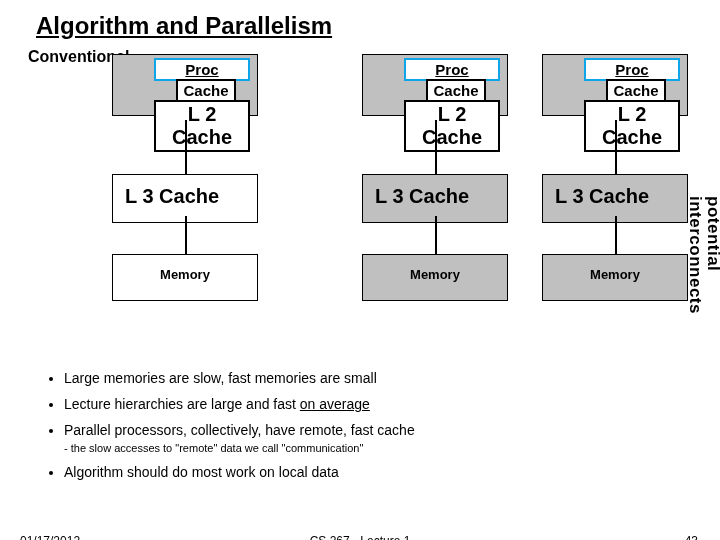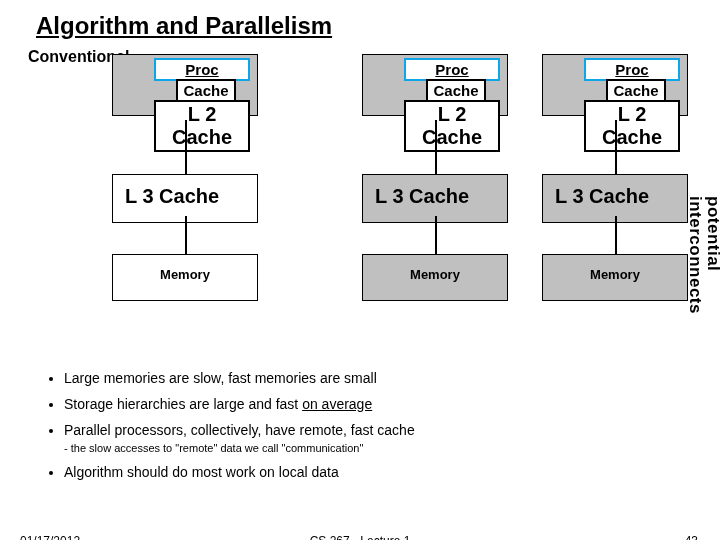--- a/index.html
+++ b/index.html
@@ -225,21 +225,21 @@
   </div>
 </div>
 
 <div class="side-label">
   <span>potential</span><br>
   <span>interconnects</span>
 </div>
 
 <ul class="bullets">
   <li>Large memories are slow, fast memories are small</li>
-  <li><span>Storage hierarchies are large and fast </span><span class="under">on average</span></li>
+  <li><span>Lecture hierarchies are large and fast </span><span class="under">on average</span></li>
   <li>Parallel processors, collectively, have remote, fast cache</li>
   <li class="sub">the slow accesses to "remote" data we call "communication"</li>
   <li>Algorithm should do most work on local data</li>
 </ul>
 
 <div class="footer">
   <div class="date">01/17/2012</div>
   <div class="mid">CS 267 - Lecture 1</div>
   <div class="page">43</div>
 </div>

